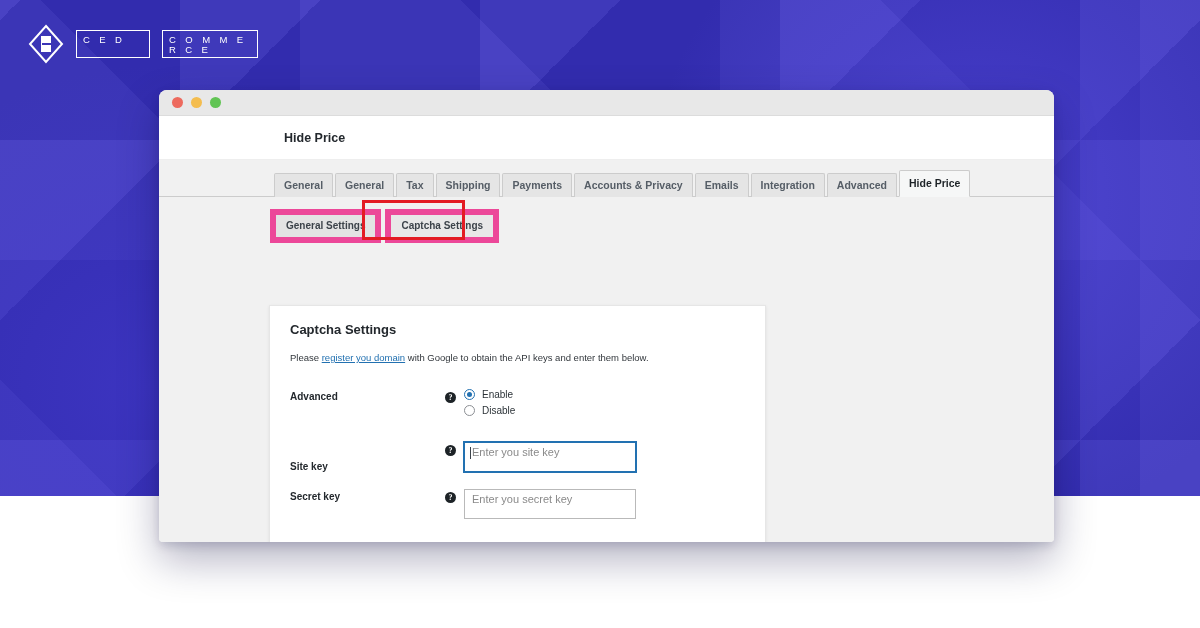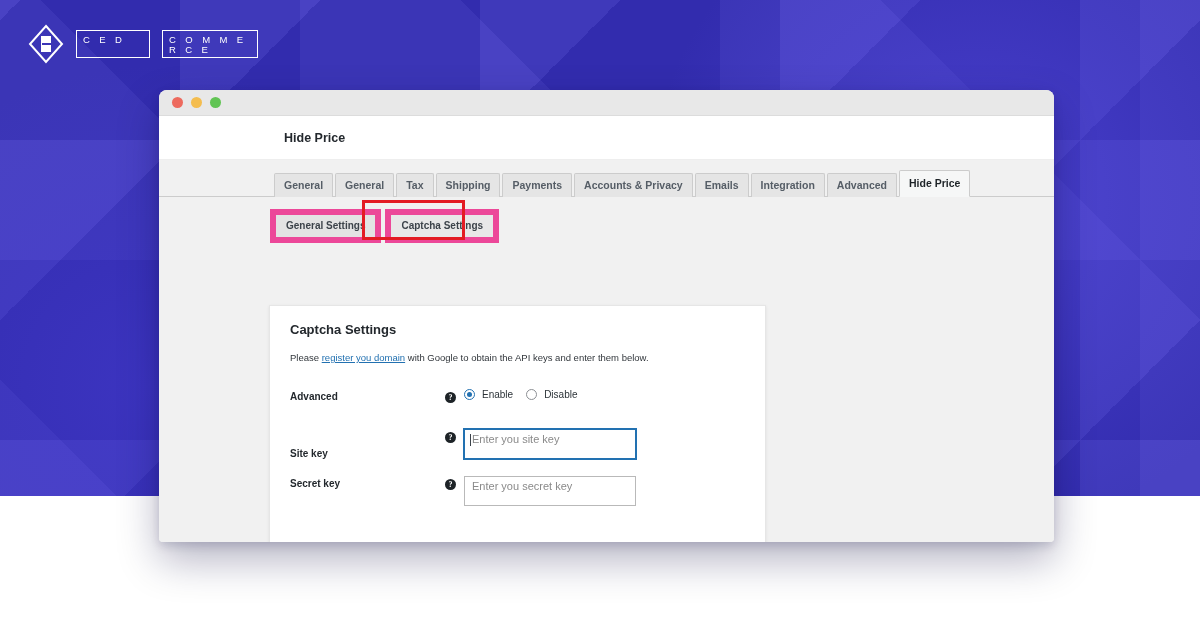--- a/index.html
+++ b/index.html
@@ -225,21 +225,21 @@
     background: #1d2327;
     color: #ffffff;
     font-size: 8px;
     font-weight: bold;
     line-height: 11px;
     text-align: center;
     flex-shrink: 0;
     margin-top: 3px;
     font-family: "Liberation Serif", serif;
   }
-  .radio-group { display: flex; flex-direction: row; gap: 13px; }
+  .radio-group { display: flex; flex-direction: column; gap: 5px; }
   .radio-item { display: flex; align-items: center; gap: 7px; }
   .radio {
     width: 11px; height: 11px;
     border-radius: 50%;
     border: 1px solid #8c8f94;
     background: #fff;
     position: relative;
     flex-shrink: 0;
   }
   .radio.checked { border-color: #2271b1; }

